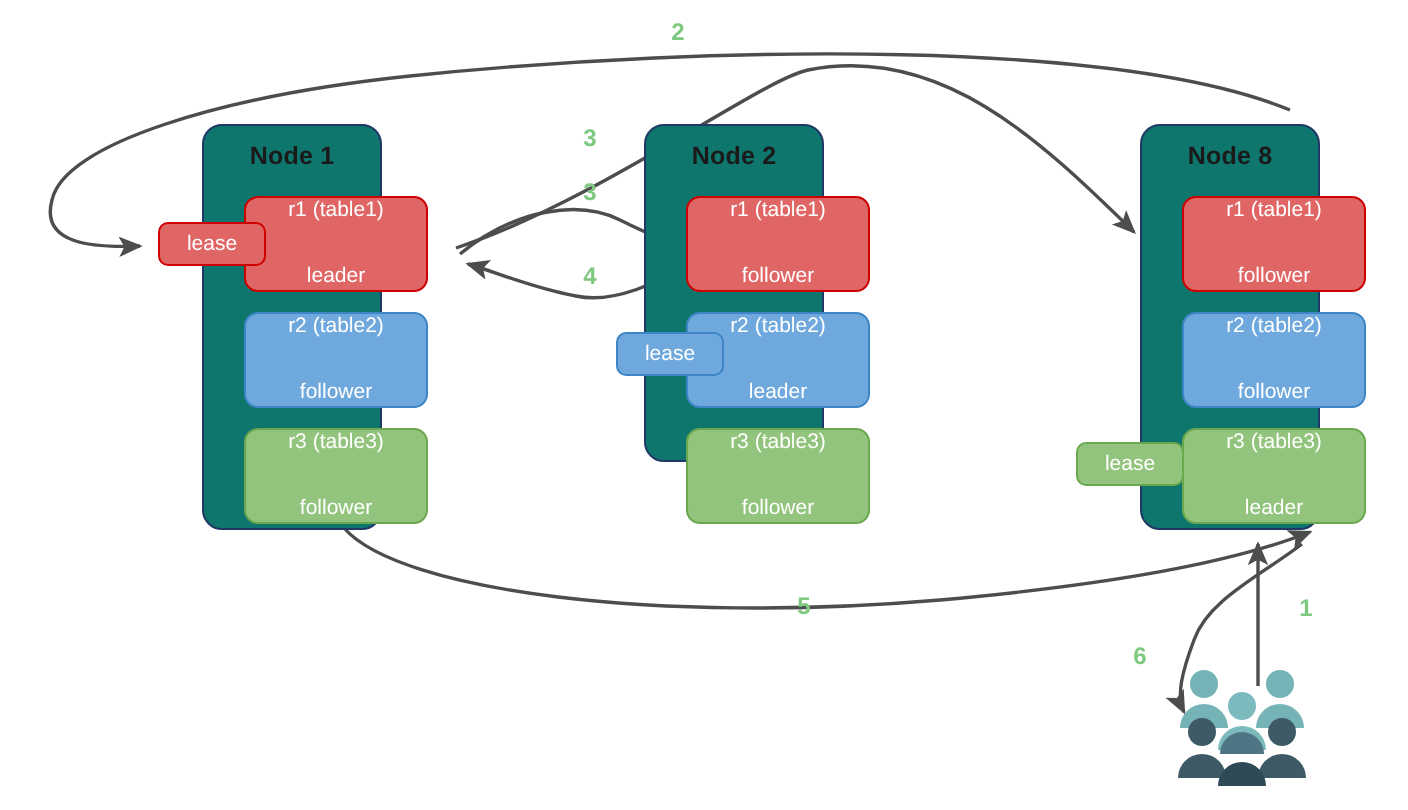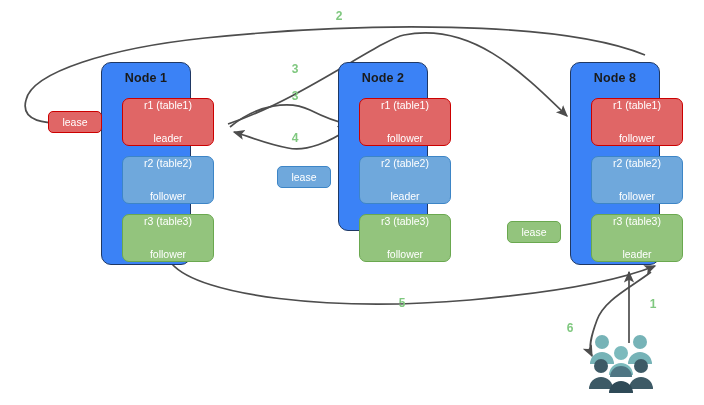--- a/index.html
+++ b/index.html
@@ -18,21 +18,21 @@
     position: absolute;
     left: 0; top: 0;
     width: 704px;
     height: 405px;
   }
   .node-box {
     position: absolute;
     box-sizing: border-box;
     border: 1.4px solid #1f3864;
     border-radius: 10px;
-    background: #3b82f6;
+    background: #0f766e;
     z-index: 3;
   }
   .node-title {
     position: absolute;
     left: 0;
     top: 8px;
     width: 100%;
     text-align: center;
     font-size: 12.5px;
     font-weight: bold;
@@ -57,20 +57,21 @@
   .lease {
     position: absolute;
     box-sizing: border-box;
     border-radius: 5px;
     display: flex;
     align-items: center;
     justify-content: center;
     color: #ffffff;
     font-size: 10.5px;
     z-index: 4;
+    margin-left: 31px;
   }
   .step-label {
     position: absolute;
     color: #7fc87f;
     font-size: 12px;
     font-weight: bold;
     z-index: 5;
     text-align: center;
   }
   #people {
@@ -112,21 +113,21 @@
   <div class="replica" style="left:20px; top:93px; width:92px; height:48px; background:#6fa8dc; border:1.4px solid #3d85c6;">
     <span class="l1">r2 (table2)</span>
     <span class="l2">follower</span>
   </div>
   <div class="replica" style="left:20px; top:151px; width:92px; height:48px; background:#93c47d; border:1.4px solid #6aa84f;">
     <span class="l1">r3 (table3)</span>
     <span class="l2">follower</span>
   </div>
 </div>
 
-<div class="node-box" style="left:338px; top:62px; width:90px; height:169px;">
+<div class="node-box" style="left:322px; top:62px; width:90px; height:169px;">
   <div class="node-title">Node 2</div>
   <div class="replica" style="left:20px; top:35px; width:92px; height:48px; background:#e06666; border:1.4px solid #cc0000;">
     <span class="l1">r1 (table1)</span>
     <span class="l2">follower</span>
   </div>
   <div class="replica" style="left:20px; top:93px; width:92px; height:48px; background:#6fa8dc; border:1.4px solid #3d85c6;">
     <span class="l1">r2 (table2)</span>
     <span class="l2">leader</span>
   </div>
   <div class="replica" style="left:20px; top:151px; width:92px; height:48px; background:#93c47d; border:1.4px solid #6aa84f;">

